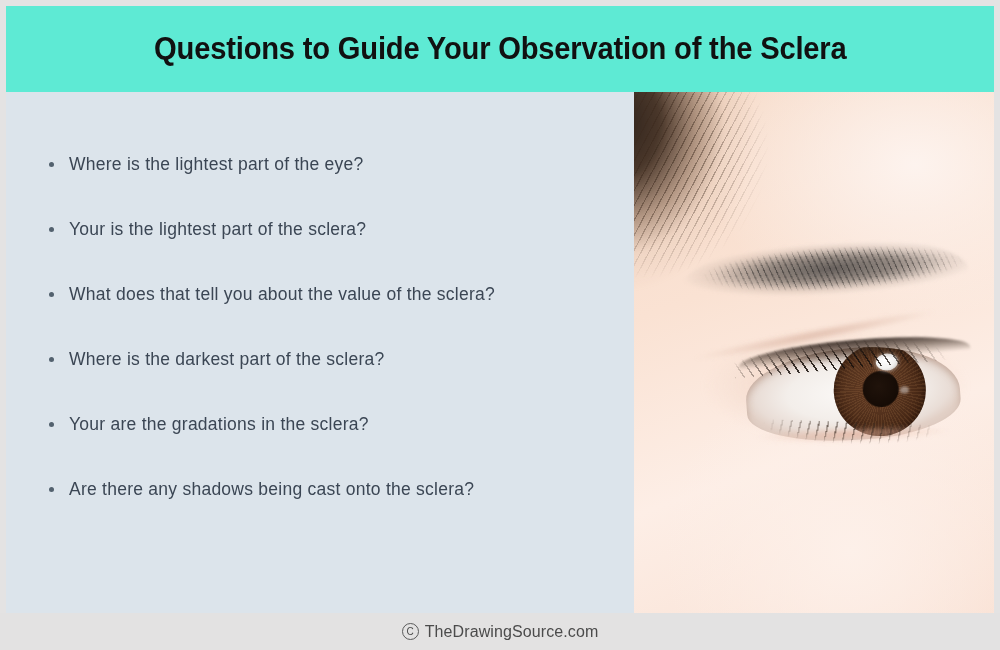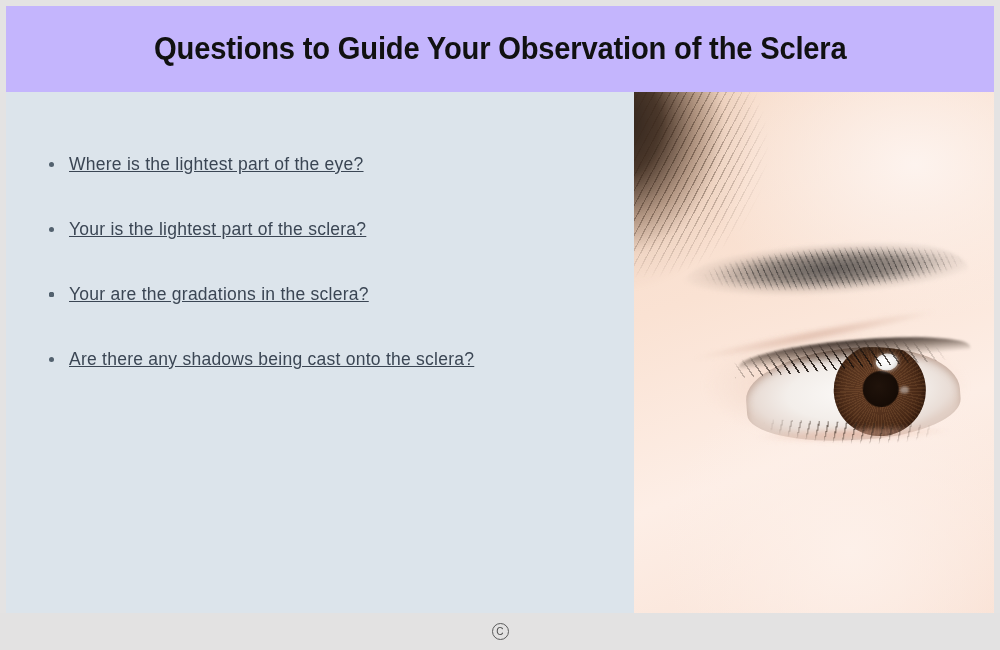--- a/index.html
+++ b/index.html
@@ -23,21 +23,21 @@
     background: #e4e3e3;
   }
 
   
   .title-band {
     position: absolute;
     left: 6px;
     top: 6px;
     width: 988px;
     height: 86px;
-    background: #c4b5fd;
+    background: #5eead4;
     display: flex;
     align-items: center;
     justify-content: center;
     box-sizing: border-box;
   }
   .title-text {
     font-family: "Liberation Sans Narrow", "Liberation Sans", sans-serif;
     font-weight: bold;
     font-size: 31px;
     letter-spacing: -0.2px;
@@ -68,21 +68,20 @@
   }
   .question-item {
     position: relative;
     padding-left: 25px;
     margin-bottom: 44px;
     color: #3b4654;
     font-size: 17.5px;
     font-weight: 300;
     letter-spacing: 0.25px;
     line-height: 1.2;
-    text-decoration: underline;
   }
   .question-item:last-child { margin-bottom: 0; margin-top: 12px; }
   .bullet-dot {
     position: absolute;
     left: 5px;
     top: 8px;
     width: 5px;
     height: 5px;
     border-radius: 50%;
     background: #53616e;
@@ -352,23 +351,25 @@
       <li class="question-item">
         <span class="bullet-dot"></span>
         <span>Where is the lightest part of the eye?</span>
       </li>
       <li class="question-item">
         <span class="bullet-dot"></span>
         <span>Your is the lightest part of the sclera?</span>
       </li>
       <li class="question-item">
         <span class="bullet-dot"></span>
-      </li>
-      <li class="question-item">
-        <span class="bullet-dot"></span>
+        <span>What does that tell you about the value of the sclera?</span>
+      </li>
+      <li class="question-item">
+        <span class="bullet-dot"></span>
+        <span>Where is the darkest part of the sclera?</span>
       </li>
       <li class="question-item">
         <span class="bullet-dot"></span>
         <span>Your are the gradations in the sclera?</span>
       </li>
       <li class="question-item">
         <span class="bullet-dot"></span>
         <span>Are there any shadows being cast onto the sclera?</span>
       </li>
     </ul>
@@ -397,16 +398,17 @@
 
     <div class="lash-line-top"></div>
     <div class="lashes-top"></div>
     <div class="lower-lid"></div>
     <div class="lashes-bottom"></div>
   </div>
 
   <div class="footer">
     <div class="footer-credit">
       <span class="copyright-mark">C</span>
+      <span>TheDrawingSource.com</span>
     </div>
   </div>
 
 </div>
 
 </body></html>

